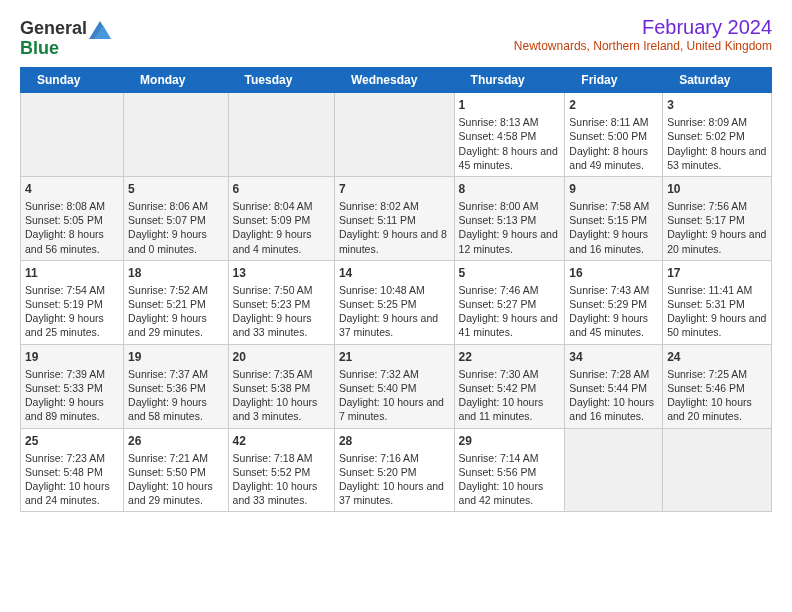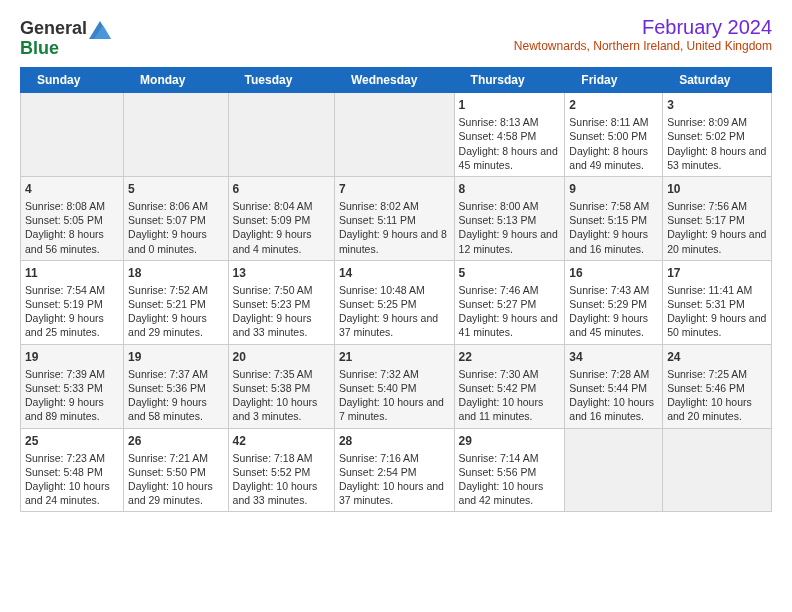--- a/index.html
+++ b/index.html
@@ -288,21 +288,21 @@
         </td>
         <td>
           <span class="day-number">42</span>
           <div>Sunrise: 7:18 AM</div>
           <div>Sunset: 5:52 PM</div>
           <div>Daylight: 10 hours and 33 minutes.</div>
         </td>
         <td>
           <span class="day-number">28</span>
           <div>Sunrise: 7:16 AM</div>
-          <div>Sunset: 2:54 PM</div>
+          <div>Sunset: 5:20 PM</div>
           <div>Daylight: 10 hours and 37 minutes.</div>
         </td>
         <td>
           <span class="day-number">29</span>
           <div>Sunrise: 7:14 AM</div>
           <div>Sunset: 5:56 PM</div>
           <div>Daylight: 10 hours and 42 minutes.</div>
         </td>
         <td class="cell-empty"></td>
         <td class="cell-empty"></td>

